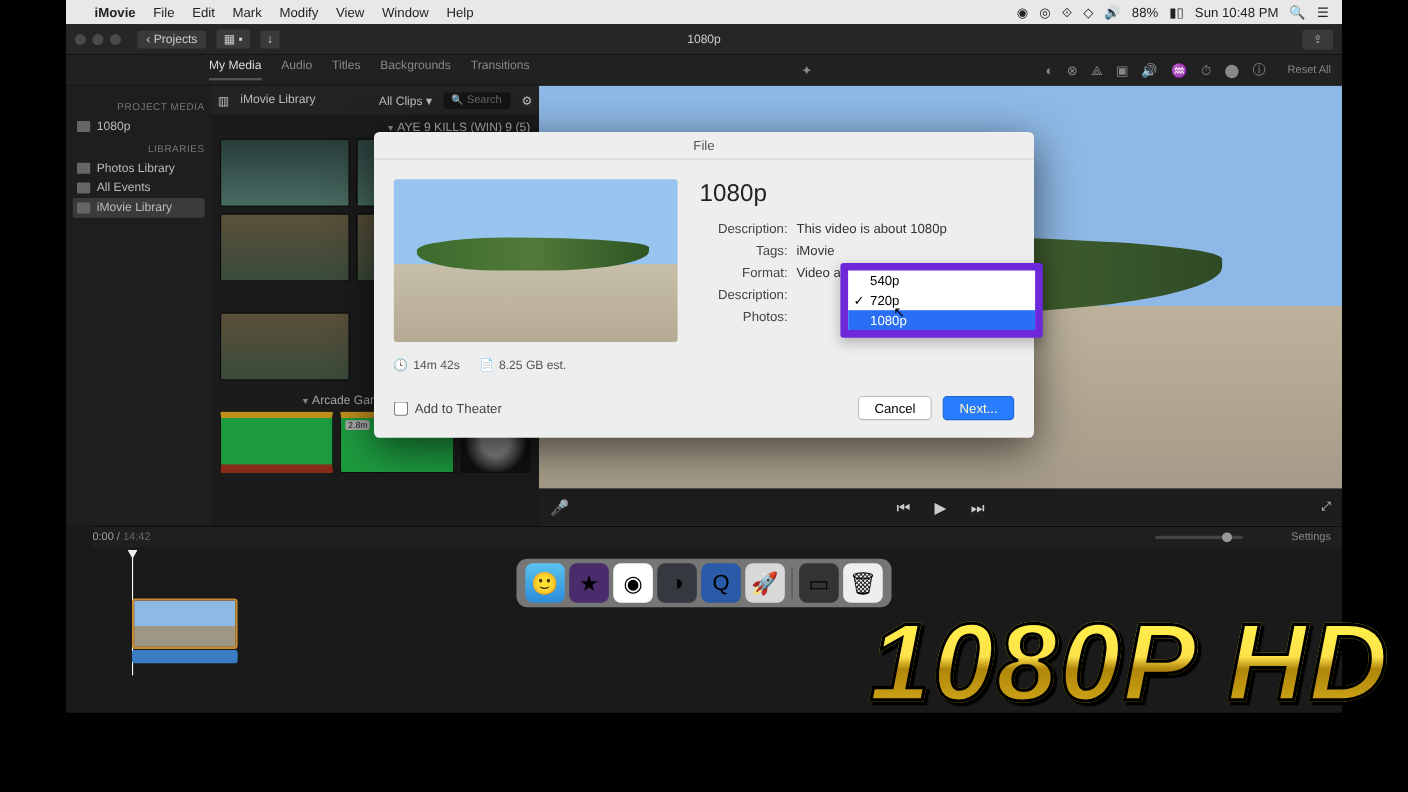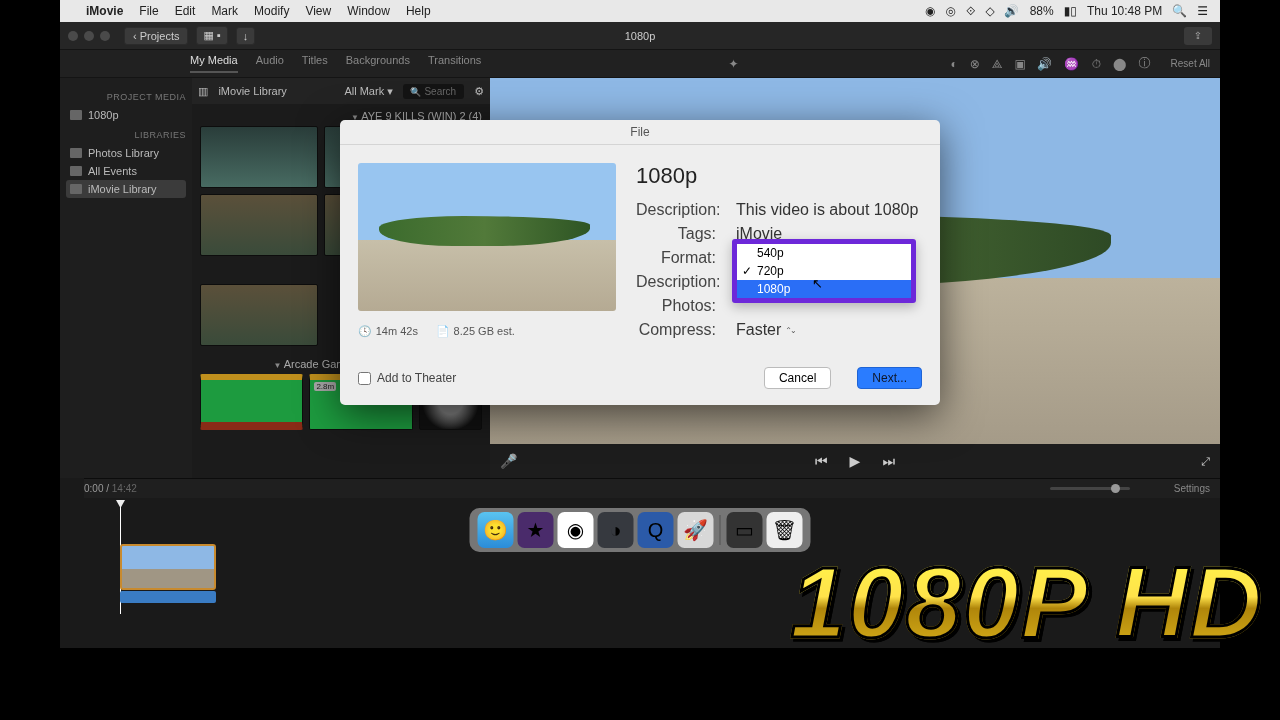--- a/index.html
+++ b/index.html
@@ -77,34 +77,34 @@
 .dlg-body { display:flex; padding:18px 18px 10px; gap:20px; }
 .dlg-left { width:258px; }
 .dlg-thumb { width:258px; height:148px; background:linear-gradient(#98c5f0 0%,#98c5f0 52%,#c7bfa9 52%,#b5aa93 100%); border-radius:3px; position:relative; overflow:hidden; }
 .dlg-thumb::after { content:""; position:absolute; left:8%; top:36%; width:82%; height:20%; background:linear-gradient(90deg,#3b6b2d,#527a3a,#2e5524); border-radius:40% 60% 45% 35%/40% 30% 60% 55%; }
 .dlg-meta { display:flex; gap:18px; margin-top:14px; font-size:11px; color:#555; }
 .dlg-meta span::before { margin-right:4px; }
 .dlg-meta .dur::before { content:"🕓"; }
 .dlg-meta .size::before { content:"📄"; }
 .dlg-right { flex:1; }
 .dlg-h { font-size:22px; font-weight:500; color:#222; margin-bottom:12px; }
-.row { display:flex; align-items:center; margin-bottom:6px; font-size:16px;gap:12px; }
+.row { display:flex; align-items:center; margin-bottom:6px; font-size:12px; }
 .row .lbl { width:80px; text-align:right; margin-right:8px; color:#444; }
 .row .val { color:#333; }
 .row .sel { display:flex; align-items:center; gap:4px; }
 .row .sel::after { content:"⌃⌄"; font-size:8px; color:#555; letter-spacing:-2px; }
 .dlg-foot { display:flex; align-items:center; padding:12px 18px 16px; }
 .chk { display:flex; align-items:center; gap:6px; font-size:12px; color:#444; }
 .chk input { width:13px; height:13px; }
 .dlg-btns { margin-left:auto; display:flex; gap:10px; }
 .btn { padding:3px 14px; border-radius:4px; font-size:12px; border:1px solid #bbb; background:#fff; }
-.btn.primary { background:#2a7cff; color:#0f172a; border-color:#1e63d4;margin-left:16px; }
-
-
-.dropdown { position:absolute; left:672px; top:239px; width:184px; background:#fff; border:5px solid #6d28d9; border-radius:3px; box-shadow:0 4px 12px rgba(0,0,0,.25); font-size:12px; overflow:hidden; }
+.btn.primary { background:#2a7cff; color:#fef9c3; border-color:#1e63d4; }
+
+
+.dropdown { position:absolute; left:704px; top:239px; width:184px; background:#fff; border:7px solid #6d28d9; border-radius:3px; box-shadow:0 4px 12px rgba(0,0,0,.25); font-size:12px; overflow:hidden; }
 .dropdown .opt { padding:2px 8px 2px 20px; position:relative; }
 .dropdown .opt.checked::before { content:"✓"; position:absolute; left:5px; }
 .dropdown .opt.hl { background:#2a6ef6; color:#fff; }
 .cursor { position:absolute; left:752px; top:276px; font-size:13px; color:#000; z-index:50; pointer-events:none; }
 
 
 .dock { position:absolute; bottom:4px; left:50%; transform:translateX(-50%); background:rgba(230,230,230,.45); border-radius:10px; padding:4px 8px; display:flex; gap:4px; }
 .dock .di { width:36px; height:36px; border-radius:7px; display:flex; align-items:center; justify-content:center; font-size:20px; }
 .dock .sep { width:1px; height:30px; background:rgba(0,0,0,.3); margin:3px 2px; }
 
@@ -129,21 +129,21 @@
     <span class="m">Window</span>
     <span class="m">Help</span>
     <span class="spacer"></span>
     <span class="ri">◉</span>
     <span class="ri">◎</span>
     <span class="ri">⟐</span>
     <span class="ri">◇</span>
     <span class="ri">🔊</span>
     <span class="ri">88%</span>
     <span class="ri">▮▯</span>
-    <span class="ri">Thu 10:48 PM</span>
+    <span class="ri">Sun 10:48 PM</span>
     <span class="ri">🔍</span>
     <span class="ri">☰</span>
   </div>
 
   <div class="toolbar">
     <div class="traffic">
         <span></span>
         <span></span>
         <span></span>
       </div>
@@ -198,25 +198,25 @@
           <span class="ic"></span>
           <span>iMovie Library</span>
         </div>
     </div>
 
     <div class="browser">
       <div class="browser-head">
         <span>▥</span>
         <span>iMovie Library</span>
         <span style="flex:1"></span>
-        <span>All Mark ▾</span>
+        <span>All Clips ▾</span>
         <span class="search">Search</span>
         <span>⚙</span>
       </div>
-      <div class="evt">AYE 9 KILLS (WIN) 2  (4)</div>
+      <div class="evt">AYE 9 KILLS (WIN) 9  (5)</div>
       <div class="thumbs">
           <div class="thumb"></div>
           <div class="thumb"></div>
         </div>
       <div class="thumbs">
           <div class="thumb game"></div>
           <div class="thumb game"></div>
         </div>
       <div class="evt">&lt;insert&gt; Edit  (1)</div>
       <div class="thumbs">
@@ -291,24 +291,20 @@
         <div class="row">
             <span class="lbl">Format:</span>
             <span class="val sel">Video and Audio</span>
           </div>
         <div class="row">
             <span class="lbl">Description:</span>
           </div>
         <div class="row">
             <span class="lbl">Photos:</span>
           </div>
-        <div class="row">
-            <span class="lbl">Compress:</span>
-            <span class="val sel">Faster</span>
-          </div>
       </div>
     </div>
     <div class="dlg-foot">
       <label class="chk">
           <input type="checkbox" style="">
           <span>Add to Theater</span>
         </label>
       <div class="dlg-btns">
         <button class="btn">Cancel</button>
         <button class="btn primary">Next...</button>

